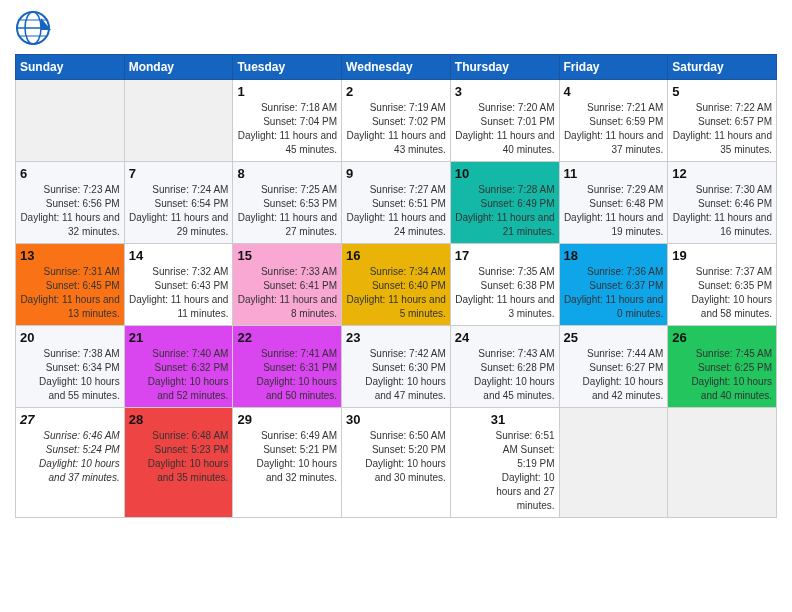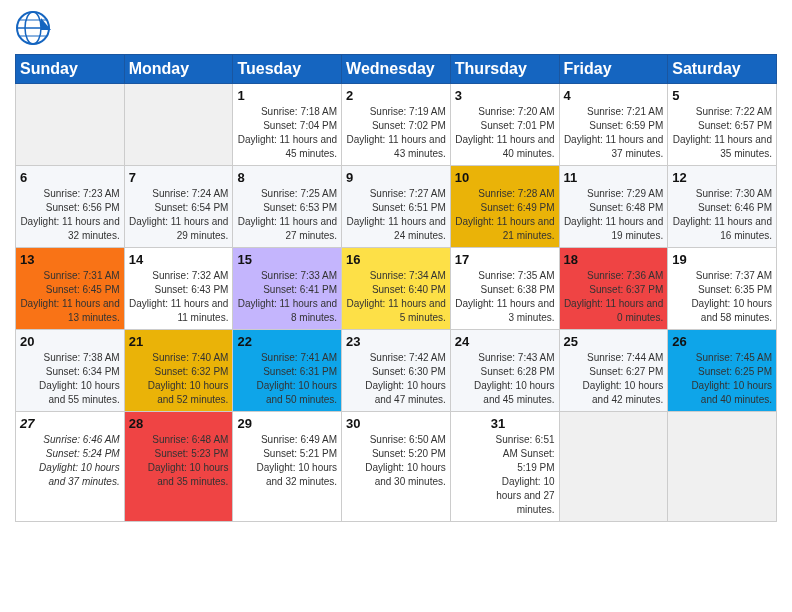--- a/index.html
+++ b/index.html
@@ -37,21 +37,21 @@
       color: #444;
     }
     .calendar {
       width: 100%;
       border-collapse: collapse;
       border: 1px solid #ccc;
     }
     .calendar th {
       background: #1565c0;
       color: #fff;
-      font-size: 16px;
+      font-size: 12px;
       font-weight: bold;
       padding: 5px 4px;
       border: 1px solid #1a56a0;
       text-align: left;
     }
     .calendar td {
       vertical-align: top;
       border: 1px solid #ccc;
       padding: 4px 4px 4px 4px;
       font-size: 10px;
@@ -199,21 +199,21 @@
             <div class="day-info">Sunrise: 7:25 AM
 Sunset: 6:53 PM
 Daylight: 11 hours and 27 minutes.</div>
           </td>
           <td style="background: rgb(245, 247, 250);">
             <span class="day-num">9</span>
             <div class="day-info">Sunrise: 7:27 AM
 Sunset: 6:51 PM
 Daylight: 11 hours and 24 minutes.</div>
           </td>
-          <td style="background: #eab308;">
+          <td style="background: #14b8a6;">
             <span class="day-num">10</span>
             <div class="day-info">Sunrise: 7:28 AM
 Sunset: 6:49 PM
 Daylight: 11 hours and 21 minutes.</div>
           </td>
           <td style="background: rgb(245, 247, 250);">
             <span class="day-num">11</span>
             <div class="day-info">Sunrise: 7:29 AM
 Sunset: 6:48 PM
 Daylight: 11 hours and 19 minutes.</div>
@@ -231,65 +231,65 @@
             <div class="day-info">Sunrise: 7:31 AM
 Sunset: 6:45 PM
 Daylight: 11 hours and 13 minutes.</div>
           </td>
           <td style="background: rgb(255, 255, 255);">
             <span class="day-num">14</span>
             <div class="day-info">Sunrise: 7:32 AM
 Sunset: 6:43 PM
 Daylight: 11 hours and 11 minutes.</div>
           </td>
-          <td style="background: #c4b5fd;">
+          <td style="background: #f9a8d4;">
             <span class="day-num">15</span>
             <div class="day-info">Sunrise: 7:33 AM
 Sunset: 6:41 PM
 Daylight: 11 hours and 8 minutes.</div>
           </td>
-          <td style="background: #fde047;">
+          <td style="background: #eab308;">
             <span class="day-num">16</span>
             <div class="day-info">Sunrise: 7:34 AM
 Sunset: 6:40 PM
 Daylight: 11 hours and 5 minutes.</div>
           </td>
           <td style="background: rgb(255, 255, 255);">
             <span class="day-num">17</span>
             <div class="day-info">Sunrise: 7:35 AM
 Sunset: 6:38 PM
 Daylight: 11 hours and 3 minutes.</div>
           </td>
-          <td style="background: #ef4444;">
+          <td style="background: #0ea5e9;">
             <span class="day-num">18</span>
             <div class="day-info">Sunrise: 7:36 AM
 Sunset: 6:37 PM
 Daylight: 11 hours and 0 minutes.</div>
           </td>
           <td style="background: rgb(255, 255, 255);">
             <span class="day-num">19</span>
             <div class="day-info">Sunrise: 7:37 AM
 Sunset: 6:35 PM
 Daylight: 10 hours and 58 minutes.</div>
           </td>
         </tr>
         <tr>
           <td style="background: rgb(245, 247, 250);">
             <span class="day-num">20</span>
             <div class="day-info">Sunrise: 7:38 AM
 Sunset: 6:34 PM
 Daylight: 10 hours and 55 minutes.</div>
           </td>
-          <td style="background: #eab308;">
+          <td style="background: #d946ef;">
             <span class="day-num">21</span>
             <div class="day-info">Sunrise: 7:40 AM
 Sunset: 6:32 PM
 Daylight: 10 hours and 52 minutes.</div>
           </td>
-          <td style="background: #0ea5e9;">
+          <td style="background: #d946ef;">
             <span class="day-num">22</span>
             <div class="day-info">Sunrise: 7:41 AM
 Sunset: 6:31 PM
 Daylight: 10 hours and 50 minutes.</div>
           </td>
           <td style="background: rgb(245, 247, 250);">
             <span class="day-num">23</span>
             <div class="day-info">Sunrise: 7:42 AM
 Sunset: 6:30 PM
 Daylight: 10 hours and 47 minutes.</div>
@@ -299,21 +299,21 @@
             <div class="day-info">Sunrise: 7:43 AM
 Sunset: 6:28 PM
 Daylight: 10 hours and 45 minutes.</div>
           </td>
           <td style="background: rgb(245, 247, 250);">
             <span class="day-num">25</span>
             <div class="day-info">Sunrise: 7:44 AM
 Sunset: 6:27 PM
 Daylight: 10 hours and 42 minutes.</div>
           </td>
-          <td style="background: #0ea5e9;">
+          <td style="background: #22c55e;">
             <span class="day-num">26</span>
             <div class="day-info">Sunrise: 7:45 AM
 Sunset: 6:25 PM
 Daylight: 10 hours and 40 minutes.</div>
           </td>
         </tr>
         <tr>
           <td style="background: rgb(255, 255, 255); font-style: italic;">
             <span class="day-num">27</span>
             <div class="day-info">Sunrise: 6:46 AM

